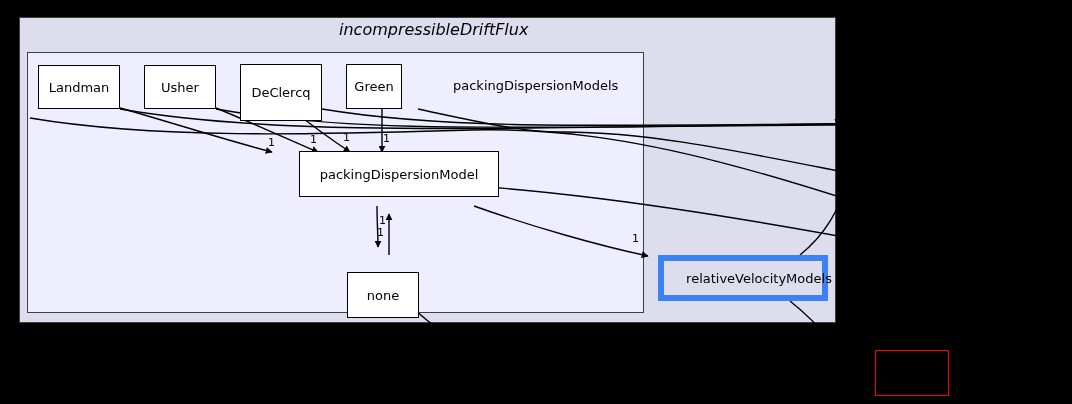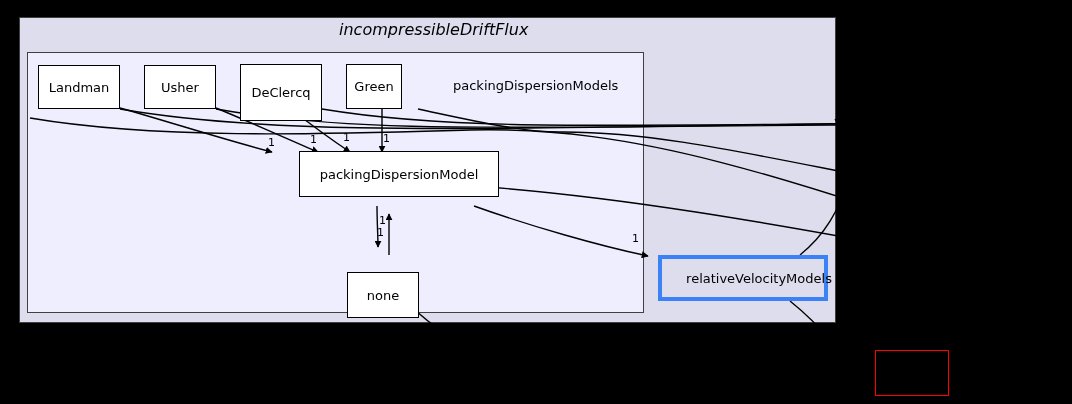--- a/index.html
+++ b/index.html
@@ -38,21 +38,21 @@
     background: #FFFFFF;
     border: 1px solid #000000;
     display: flex;
     align-items: center;
     justify-content: center;
     color: #000000;
     white-space: nowrap;
     font-family: "DejaVu Sans", sans-serif;
   }
   .node-box.red {
-    border: 4px solid #3b82f6;
+    border: 6px solid #3b82f6;
     background: #DDDDEE;
     padding-left: 32px;
   }
   .node-box.empty-red {
     border: 1px solid #FF0000;
     background: transparent;
   }
   .edge-label {
     position: absolute;
     color: #000000;

